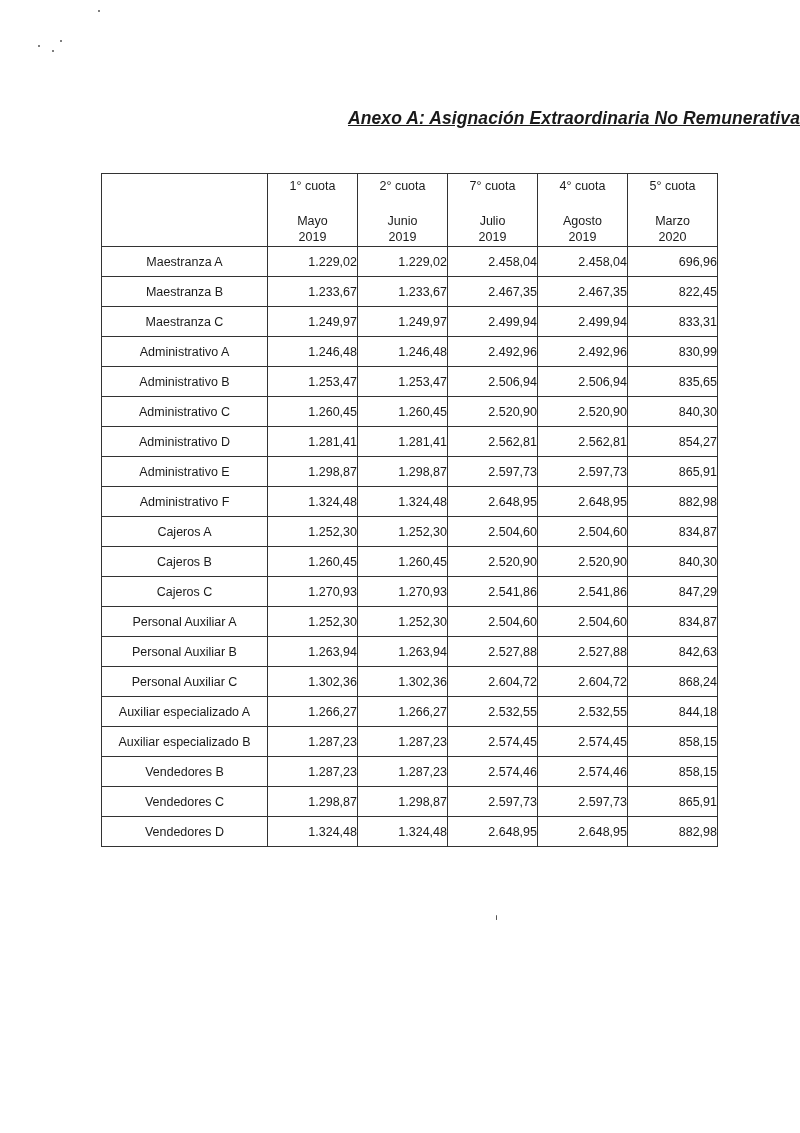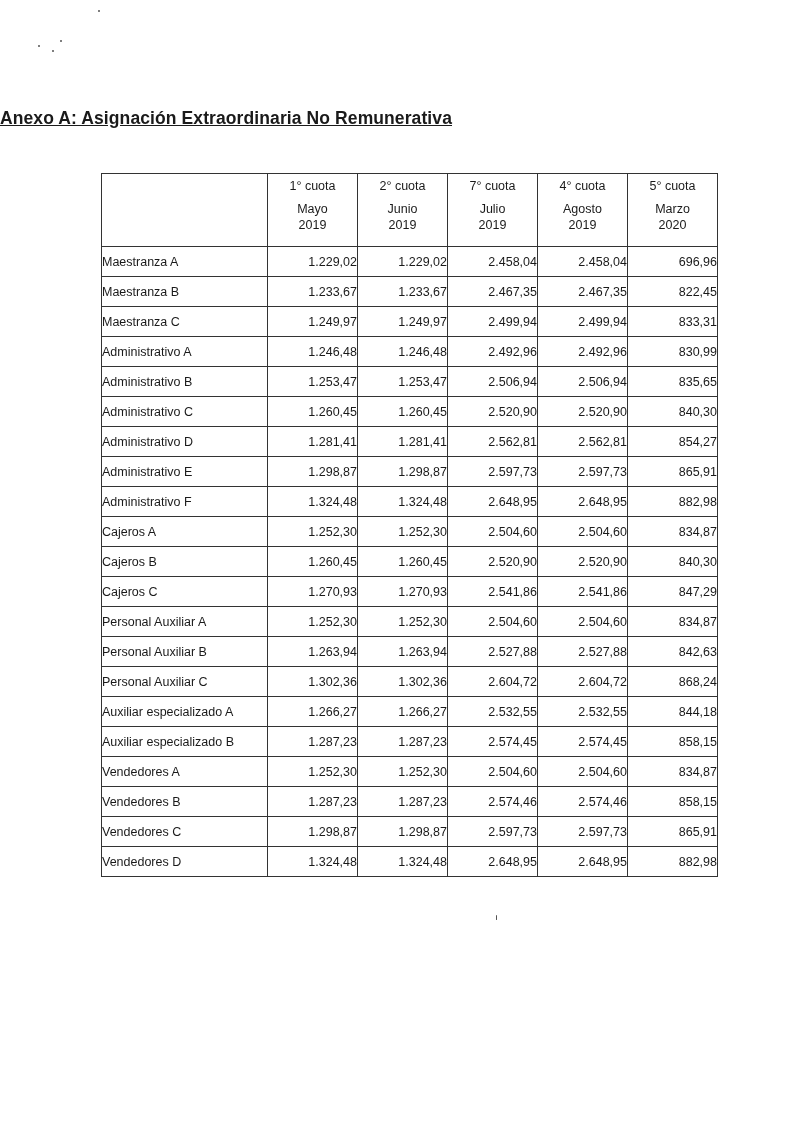--- a/index.html
+++ b/index.html
@@ -8,48 +8,49 @@
     background: #ffffff;
     position: relative;
     font-family: "Liberation Sans", "DejaVu Sans", sans-serif;
     color: #1a1a1a;
     overflow: hidden;
   }
   .title {
     position: absolute;
     left: 0; width: 800px;
     top: 108px;
-    text-align: left;
+    text-align: right;
     font-size: 17.5px;
     font-weight: bold;
     text-decoration: underline;
     letter-spacing: 0.1px;
+    font-style: italic;
   }
   table.annex {
     position: absolute;
     left: 101px; top: 173px;
     border-collapse: collapse;
     font-size: 12.5px;
     padding-left: 24px;
   }
   table.annex td, table.annex th {
     border: 1px solid #333;
     padding: 0;
   }
   th.hdr {
     height: 72px;
     vertical-align: top;
     font-weight: normal;
     text-align: center;
   }
   .hdr .cuota { display: block; margin-top: 5px; }
-  .hdr .month { display: block; margin-top: 8px; line-height: 16px; }
+  .hdr .month { display: block; margin-top: 20px; line-height: 16px; }
   td.label {
     width: 165px;
-    text-align: left;
+    text-align: center;
     padding-left: 5px;
     height: 29px;
   }
   td.num {
     width: 85px;
     text-align: right;
     padding-right: 5px;
   }
   col.c0 { width: 166px; }
   col.cn { width: 90px; }
@@ -233,28 +234,20 @@
       </tr>
       <tr>
         <td class="label">Auxiliar especializado B</td>
         <td class="num">1.287,23</td>
         <td class="num">1.287,23</td>
         <td class="num">2.574,45</td>
         <td class="num">2.574,45</td>
         <td class="num">858,15</td>
       </tr>
       <tr>
-        <td class="label">Vendedores A</td>
-        <td class="num">1.252,30</td>
-        <td class="num">1.252,30</td>
-        <td class="num">2.504,60</td>
-        <td class="num">2.504,60</td>
-        <td class="num">834,87</td>
-      </tr>
-      <tr>
         <td class="label">Vendedores B</td>
         <td class="num">1.287,23</td>
         <td class="num">1.287,23</td>
         <td class="num">2.574,46</td>
         <td class="num">2.574,46</td>
         <td class="num">858,15</td>
       </tr>
       <tr>
         <td class="label">Vendedores C</td>
         <td class="num">1.298,87</td>

